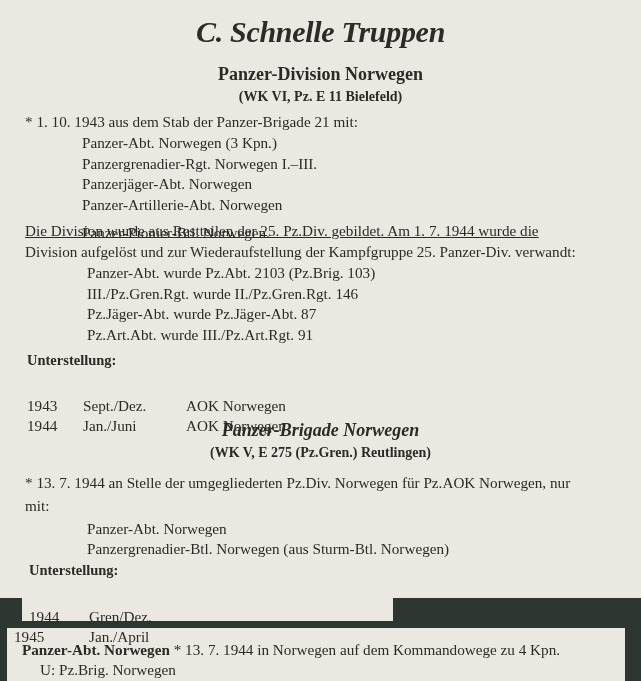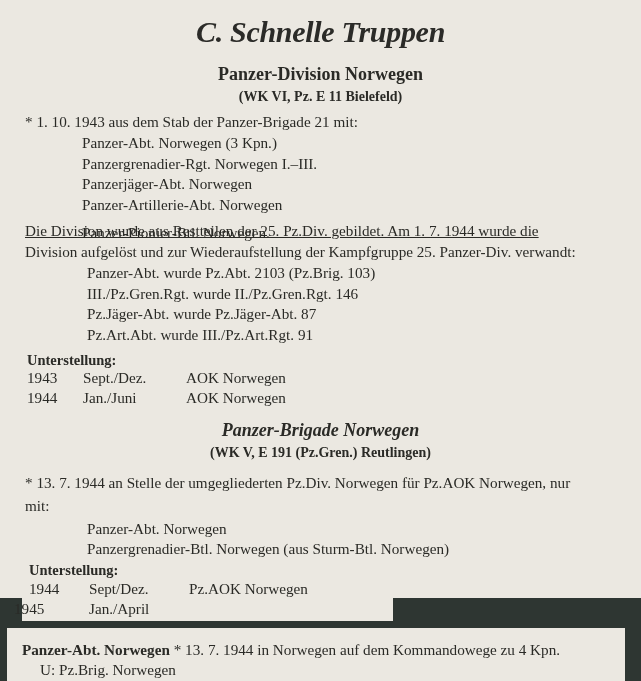--- a/index.html
+++ b/index.html
@@ -13,21 +13,21 @@
   #clip-main-top { left: 0; top: 0; width: 641px; height: 598px; }
   #clip-main-ext { left: 22px; top: 590px; width: 371px; height: 31px; }
   #clip-second { left: 7px; top: 628px; width: 618px; height: 53px; background: #ebe8e1; }
 
   .line { position: absolute; white-space: nowrap; font-size: 15.2px; line-height: 18px; }
   .center { left: 0; width: 641px; text-align: center; font-weight: bold; }
   .chapter-title { font-style: italic; font-size: 30px; line-height: 36px; letter-spacing: -0.3px; color: #2b2b28; }
   .unit-title { font-weight: bold; font-size: 18px; line-height: 22px; }
   .unit-sub { font-size: 14px; }
   .bold { font-weight: bold; }
-  .row { position: absolute; left: 0; height: 18px; width: 641px; }
+  .row { position: absolute; left: 0; height: 18px; width: 641px; margin-top: 28px; }
 </style>
 </head>
 <body>
 
 <div class="paper" id="clip-main-top"></div>
 <div class="paper" id="clip-main-ext"></div>
 <div class="paper" id="clip-second"></div>
 
 <div class="line center chapter-title" style="top:14px;">C. Schnelle Truppen</div>
 
@@ -55,33 +55,32 @@
   <span class="line" style="left:83px; top:0;">Sept./Dez.</span>
   <span class="line" style="left:186px; top:0;">AOK Norwegen</span>
 </div>
 <div class="row" style="top:389px;">
   <span class="line" style="left:27px; top:0;">1944</span>
   <span class="line" style="left:83px; top:0;">Jan./Juni</span>
   <span class="line" style="left:186px; top:0;">AOK Norwegen</span>
 </div>
 
 <div class="line center unit-title" style="top:419px;font-style:italic;">Panzer-Brigade Norwegen</div>
-<div class="line center unit-sub" style="top:444px;">(WK V, E 191 (Pz.Gren.) Reutlingen)</div>
+<div class="line center unit-sub" style="top:444px;">(WK V, E 275 (Pz.Gren.) Reutlingen)</div>
 
 <div class="line" style="left:25px; top:474px;">* 13. 7. 1944 an Stelle der umgegliederten Pz.Div. Norwegen für Pz.AOK Norwegen, nur</div>
 <div class="line" style="left:25px; top:497px;">mit:</div>
 
 <div class="line" style="left:87px; top:520px;">Panzer-Abt. Norwegen</div>
 <div class="line" style="left:87px; top:540px;">Panzergrenadier-Btl. Norwegen (aus Sturm-Btl. Norwegen)</div>
 
 <div class="line bold" style="left:29px; top:561px; font-size:14.5px;">Unterstellung:</div>
 <div class="row" style="top:580px;">
   <span class="line" style="left:29px; top:0;">1944</span>
-  <span class="line" style="left:89px; top:0;">Sept/Dez.</span>
-  <span class="line" style="left:189px; top:0;">Pz.AOK Norwegen</span>
+  <span class="line" style="left:89px; top:0;">Gren/Dez.</span>
 </div>
 <div class="row" style="top:600px;">
   <span class="line" style="left:14px; top:0;">1945</span>
   <span class="line" style="left:89px; top:0;">Jan./April</span>
 </div>
 
 <div class="line" style="left:22px; top:641px;">
   <span class="bold">Panzer-Abt. Norwegen</span><span> * 13. 7. 1944 in Norwegen auf dem Kommandowege zu 4 Kpn.</span>
 </div>
 <div class="line" style="left:40px; top:661px;">U: Pz.Brig. Norwegen</div>

